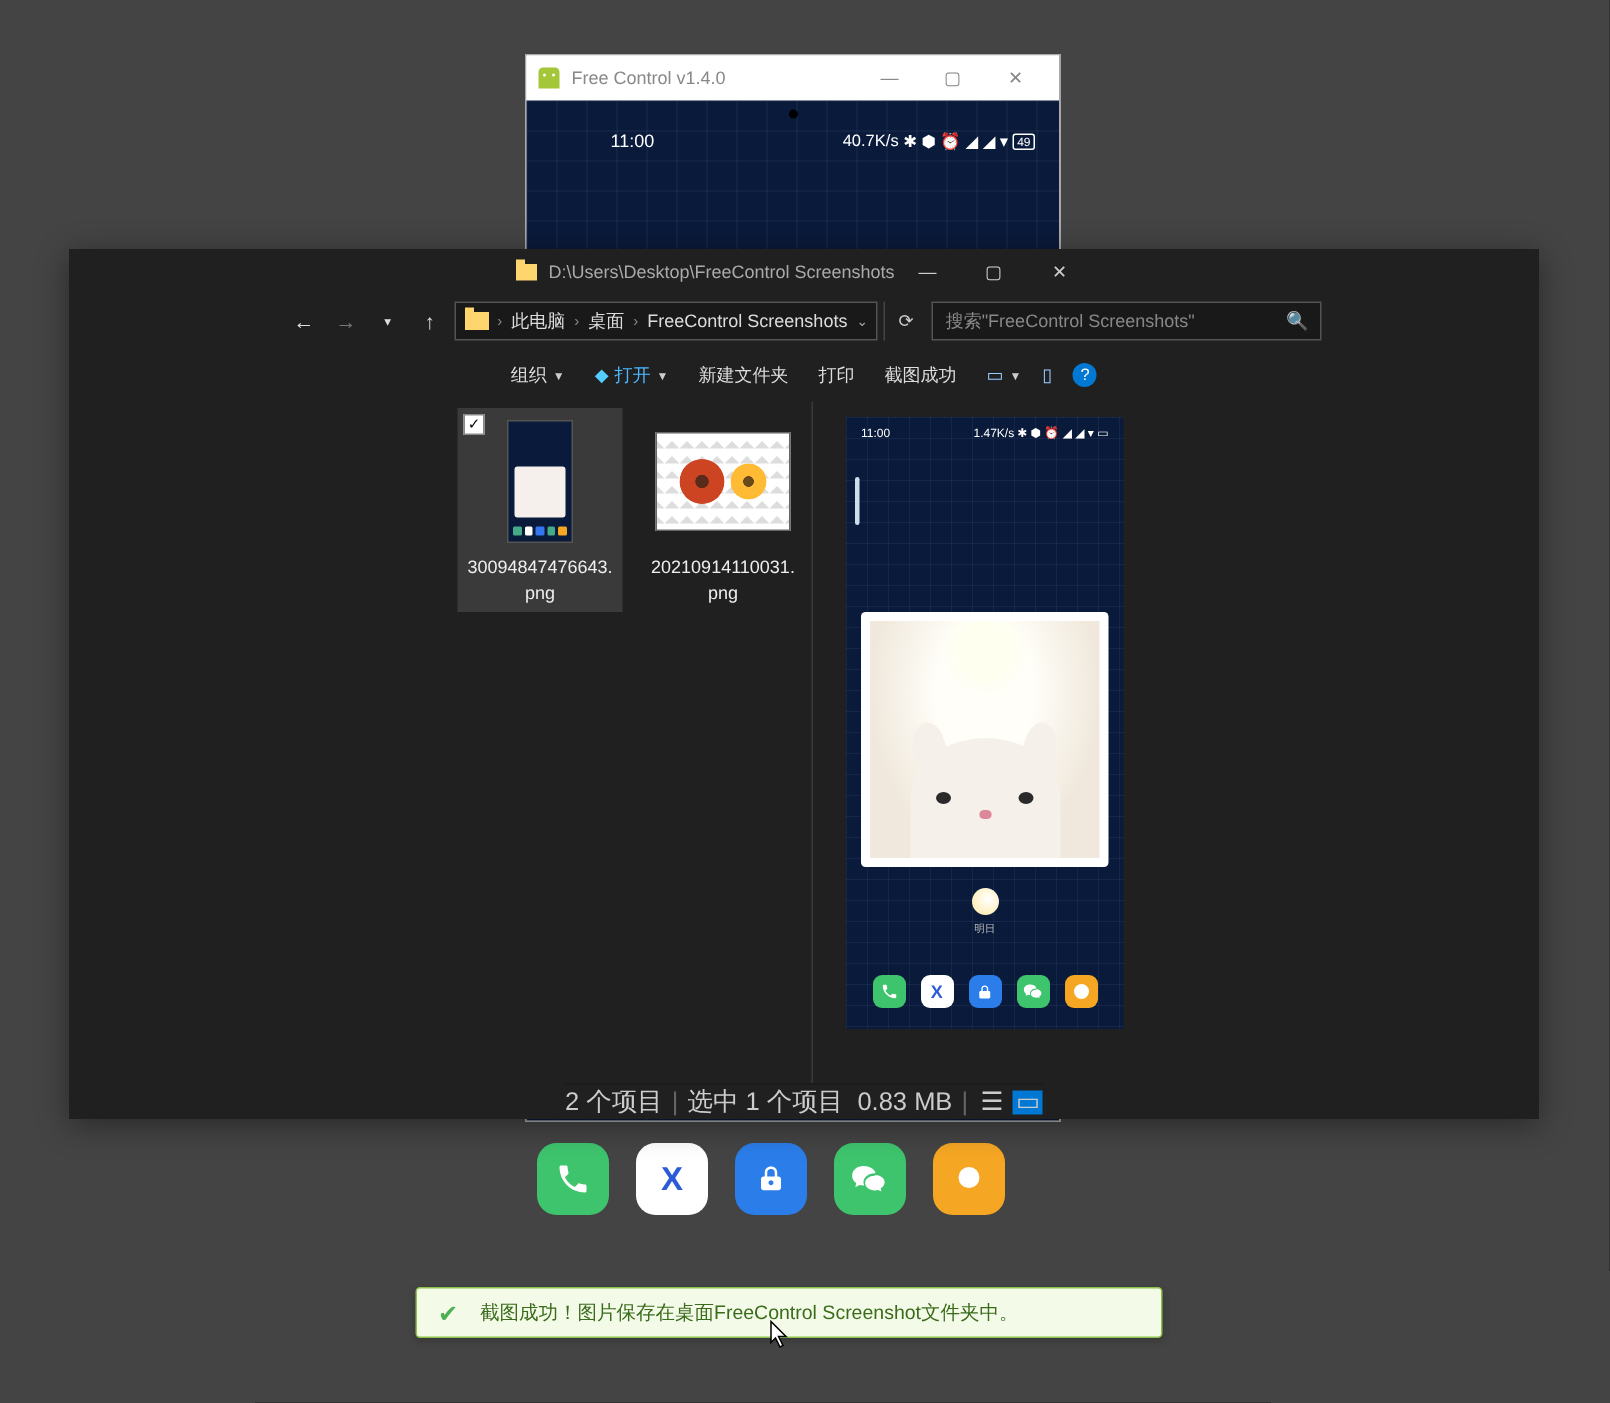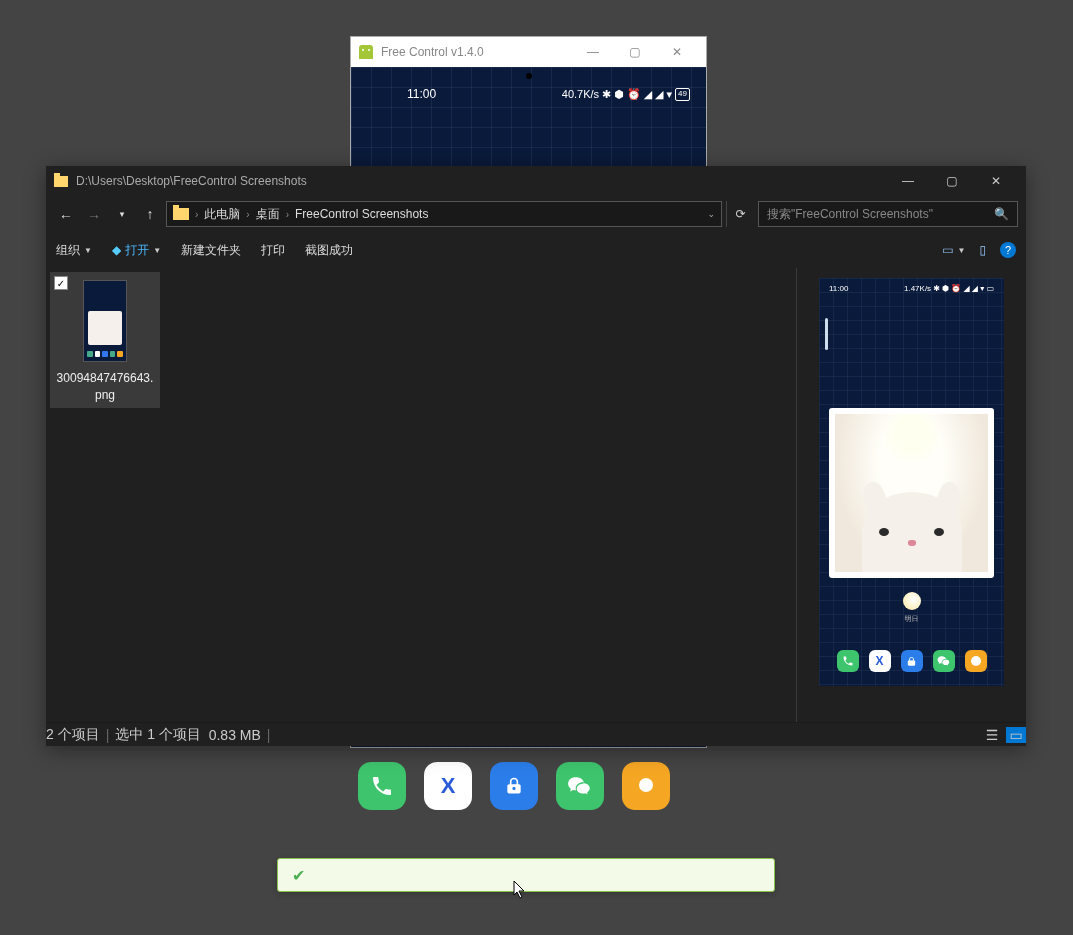--- a/index.html
+++ b/index.html
@@ -61,38 +61,39 @@
   position: absolute;
   top: 20px;
   left: 0; right: 0;
   padding: 0 16px;
   display: flex;
   align-items: center;
   color: #fff;
   font-size: 12px;
 }
 .fc-statusbar .time { margin-left: 40px; }
-.fc-statusbar .right { margin-left: auto; display: flex; gap: 3px; font-size: 11px; }
+.fc-statusbar .right { margin-left: auto; display: flex; align-items: center; gap: 3px; font-size: 11px; }
 .fc-statusbar .icon { font-size: 11px; }
 .fc-notch {
   position: absolute; top: 6px; left: 50%; transform: translateX(-50%);
   width: 6px; height: 6px; background: #000; border-radius: 50%;
 }
 
 
 .explorer {
   position: absolute;
   left: 46px;
   top: 166px;
   width: 980px;
   height: 580px;
   background: #202020;
   display: flex;
   flex-direction: column;
   box-shadow: 0 4px 20px rgba(0,0,0,0.4);
+  align-items: center;
 }
 .ex-titlebar {
   height: 30px;
   display: flex;
   align-items: center;
   padding: 0 8px;
   color: #aaa;
   font-size: 12px;
 }
 .ex-titlebar .folder-icon {
@@ -299,21 +300,21 @@
   display: flex; justify-content: center; gap: 10px;
 }
 .pv-dock .app { width: 22px; height: 22px; border-radius: 6px; display: flex; align-items: center; justify-content: center; font-size: 11px; font-weight: bold; }
 
 .ex-status {
   height: 24px;
   display: flex;
   align-items: center;
   padding: 0 0;
   color: #ccc;
-  font-size: 14px;
+  font-size: 17px;
   background: #202020;
   border-top: 1px solid #1a1a1a;
 }
 .ex-status .sep { color: #666; margin: 0 6px; }
 .ex-status .right-icons { margin-left: auto; display: flex; gap: 4px; }
 .ex-status .vicon { width: 20px; height: 16px; display: flex; align-items: center; justify-content: center; color: #ccc; }
 .ex-status .vicon.active { background: #0078d4; }
 
 
 .big-dock {
@@ -494,20 +495,29 @@
             <div class="dock">
                 <span></span>
                 <span style="background:#fff"></span>
                 <span style="background:#37e"></span>
                 <span></span>
                 <span style="background:#f5a623"></span>
               </div>
           </div>
         </div>
         <div class="file-label">30094847476643.png</div>
+      </div>
+      <div class="file-item">
+        <div class="thumb">
+          <div class="thumb-inner2">
+            <div class="flower red"></div>
+            <div class="flower yellow"></div>
+          </div>
+        </div>
+        <div class="file-label">20210914110031.png</div>
       </div>
     </div>
 
     <div class="ex-preview">
       <div class="preview-phone">
         <div class="pv-sb">
           <span>11:00</span>
           <div class="r">
             <span>1.47K/s</span>
             <span>✱ ⬢ ⏰ ◢ ◢ ▾ ▭</span>
@@ -563,16 +573,17 @@
     <span class="sep">|</span>
     <div class="right-icons">
       <div class="vicon">☰</div>
       <div class="vicon active">▭</div>
     </div>
   </div>
 </div>
 
 <div class="toast">
   <span class="check-icon">✔</span>
+  <span>截图成功！图片保存在桌面FreeControl Screenshot文件夹中。</span>
 </div>
 <svg class="toast-cursor" viewBox="0 0 16 20">
   <path d="M2 1 L2 15 L5 12 L8 18 L10 17 L7 11 L12 11 Z" fill="#fff" stroke="#000" stroke-width="1"></path>
 </svg>
 
 </body></html>

